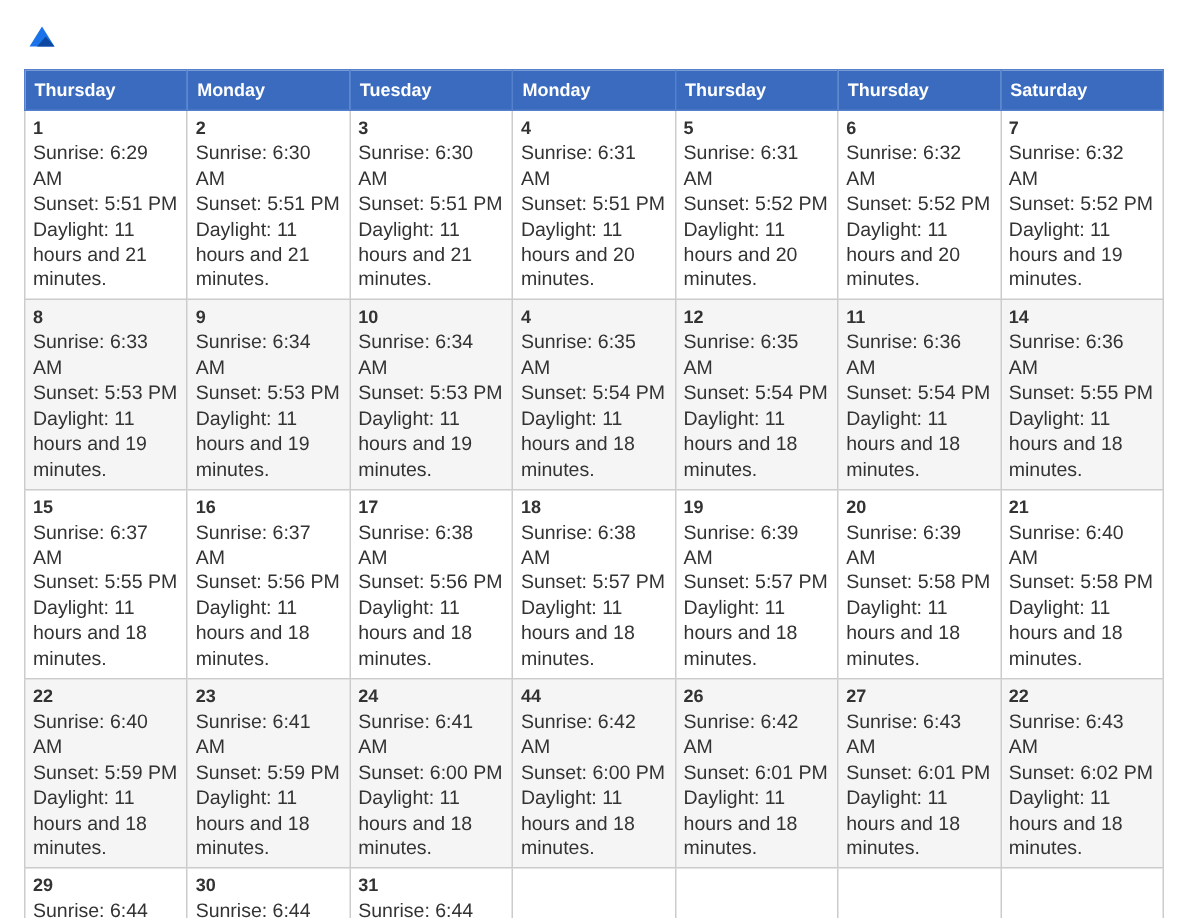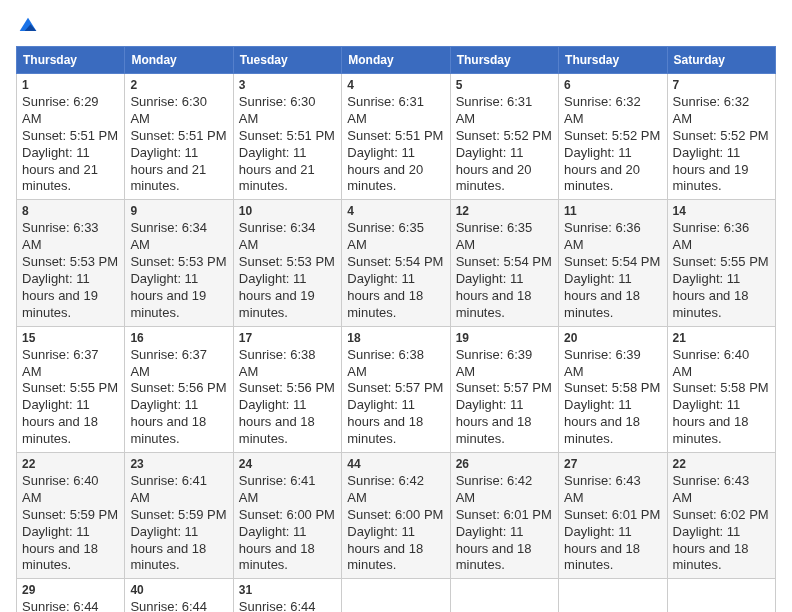--- a/index.html
+++ b/index.html
@@ -362,21 +362,21 @@
       <tr>
         <td>
           <span class="day-number">29</span>
           <div class="day-info">
             Sunrise: 6:44 AM<br>
             Sunset: 6:02 PM<br>
             Daylight: 11 hours and 18 minutes.
           </div>
         </td>
         <td>
-          <span class="day-number">40</span>
+          <span class="day-number">30</span>
           <div class="day-info">
             Sunrise: 6:44 AM<br>
             Sunset: 6:03 PM<br>
             Daylight: 11 hours and 18 minutes.
           </div>
         </td>
         <td>
           <span class="day-number">31</span>
           <div class="day-info">
             Sunrise: 6:44 AM<br>

